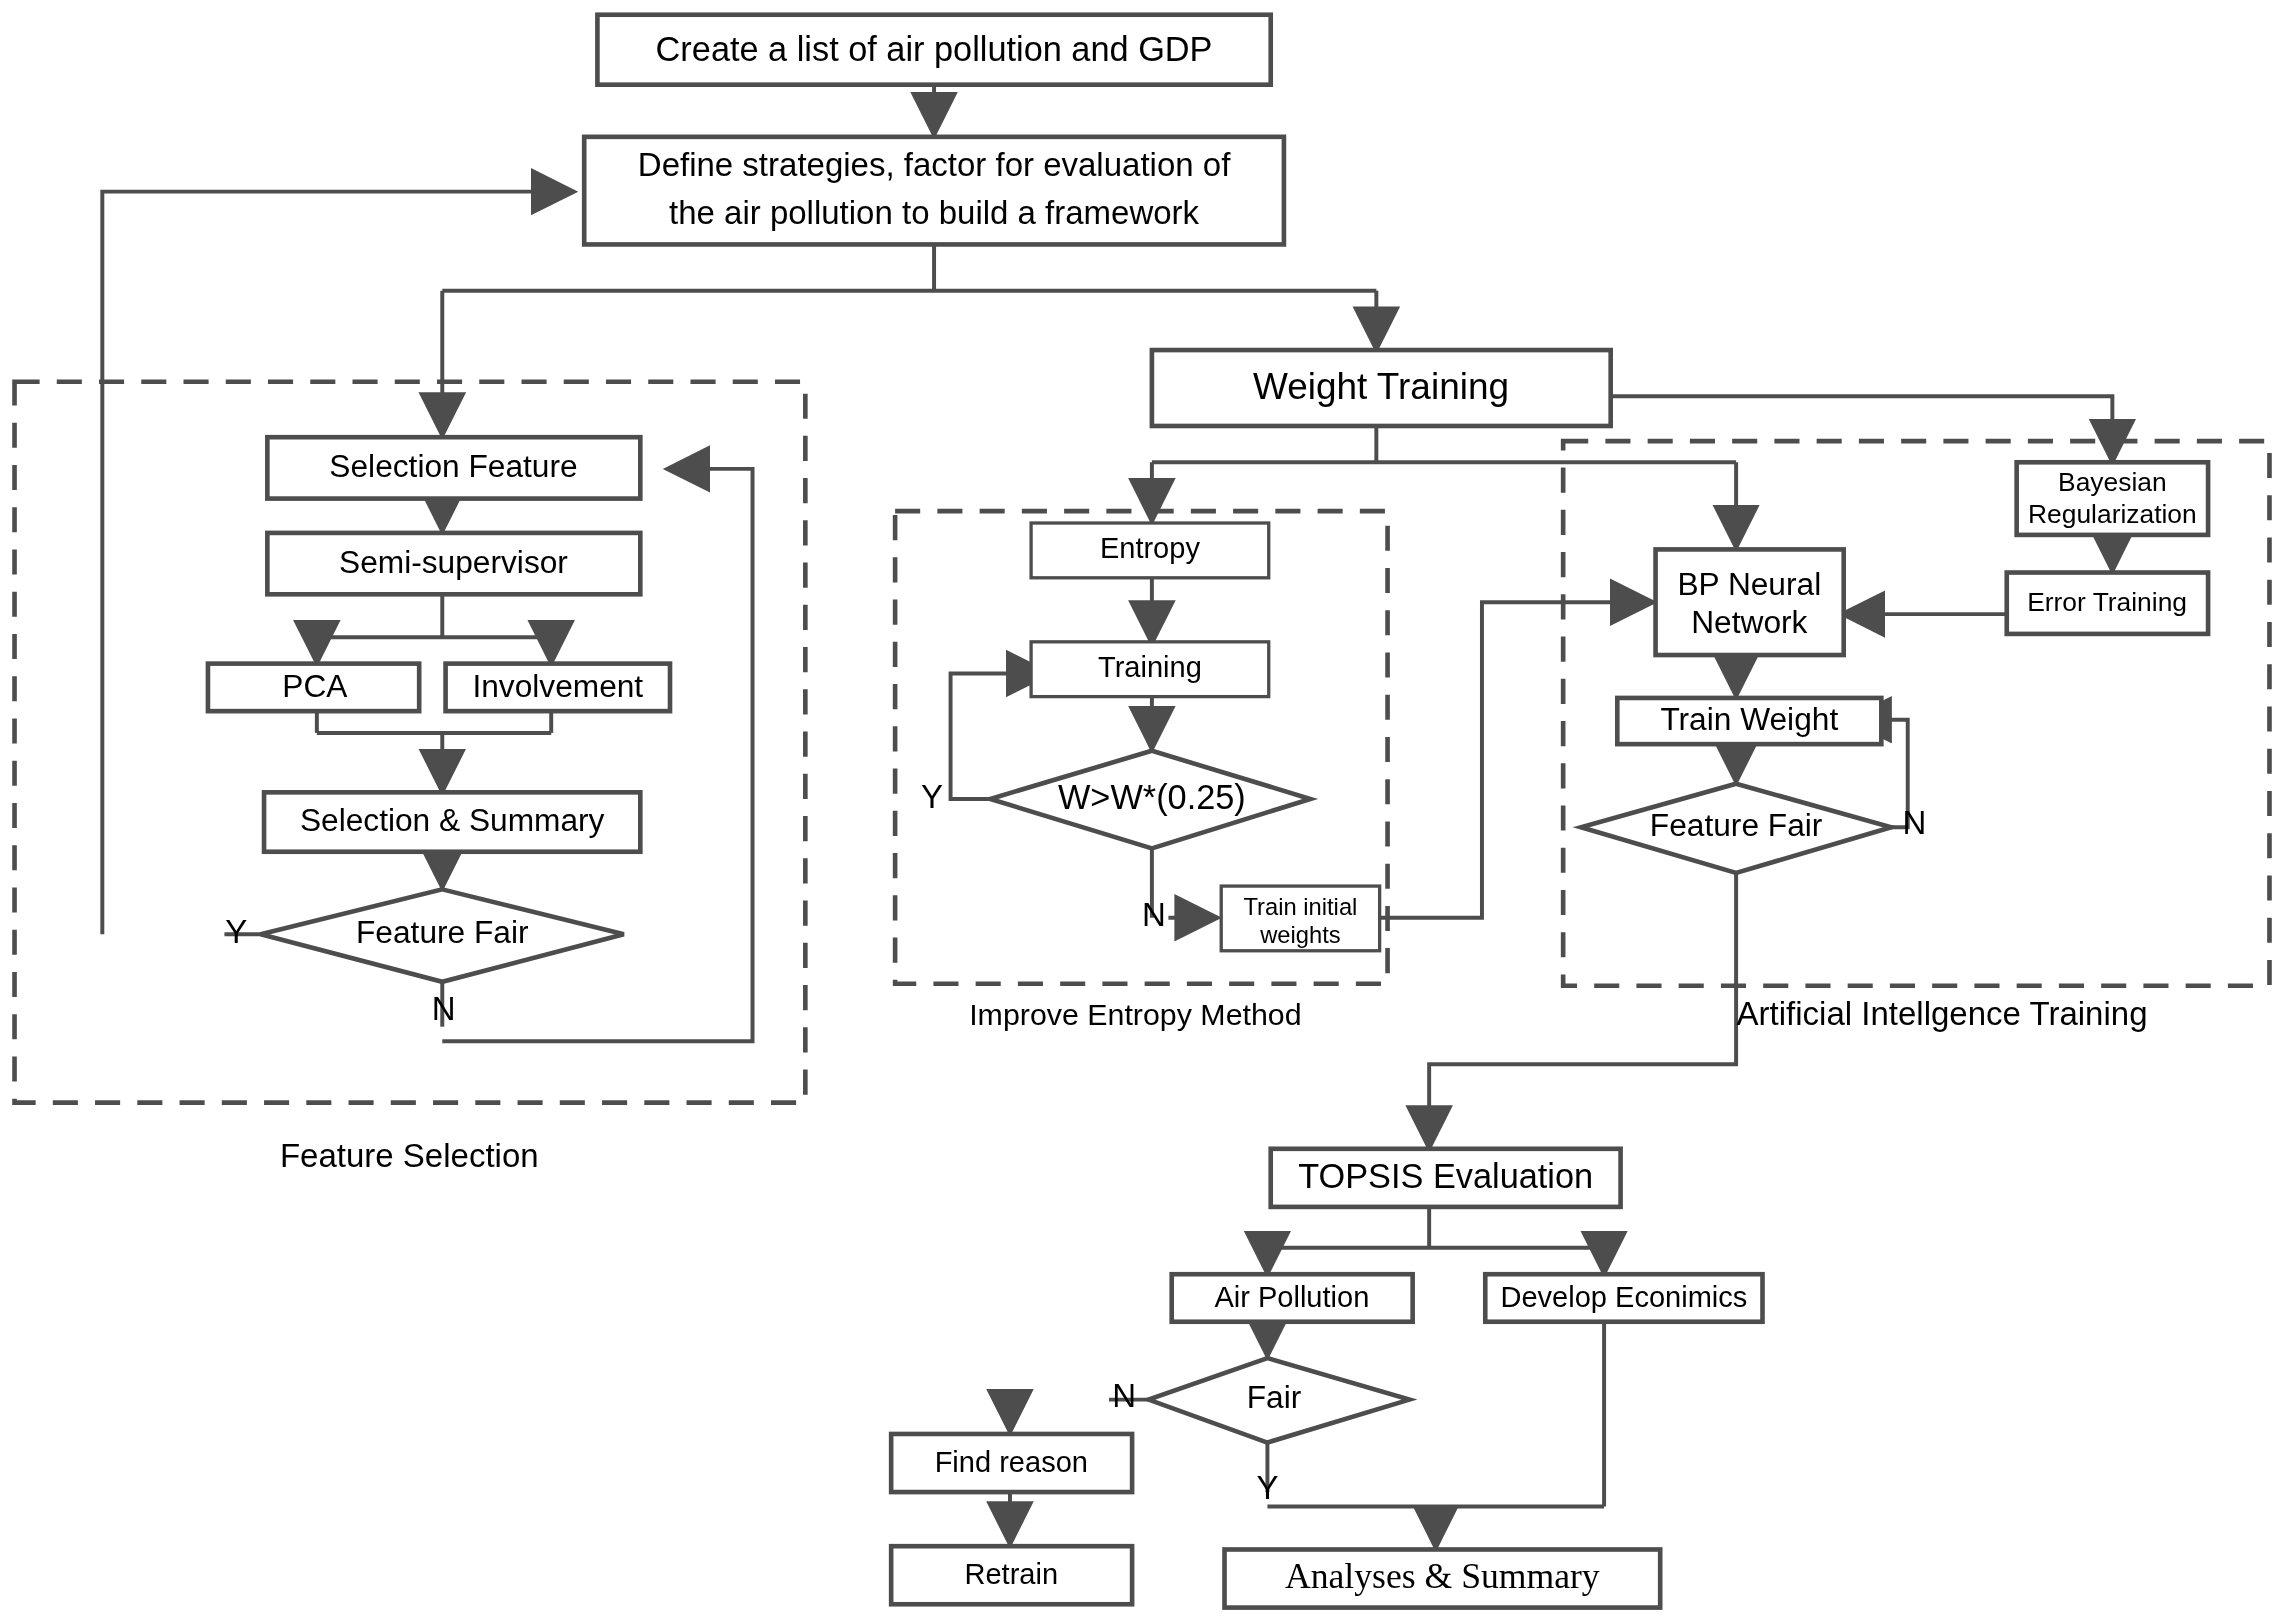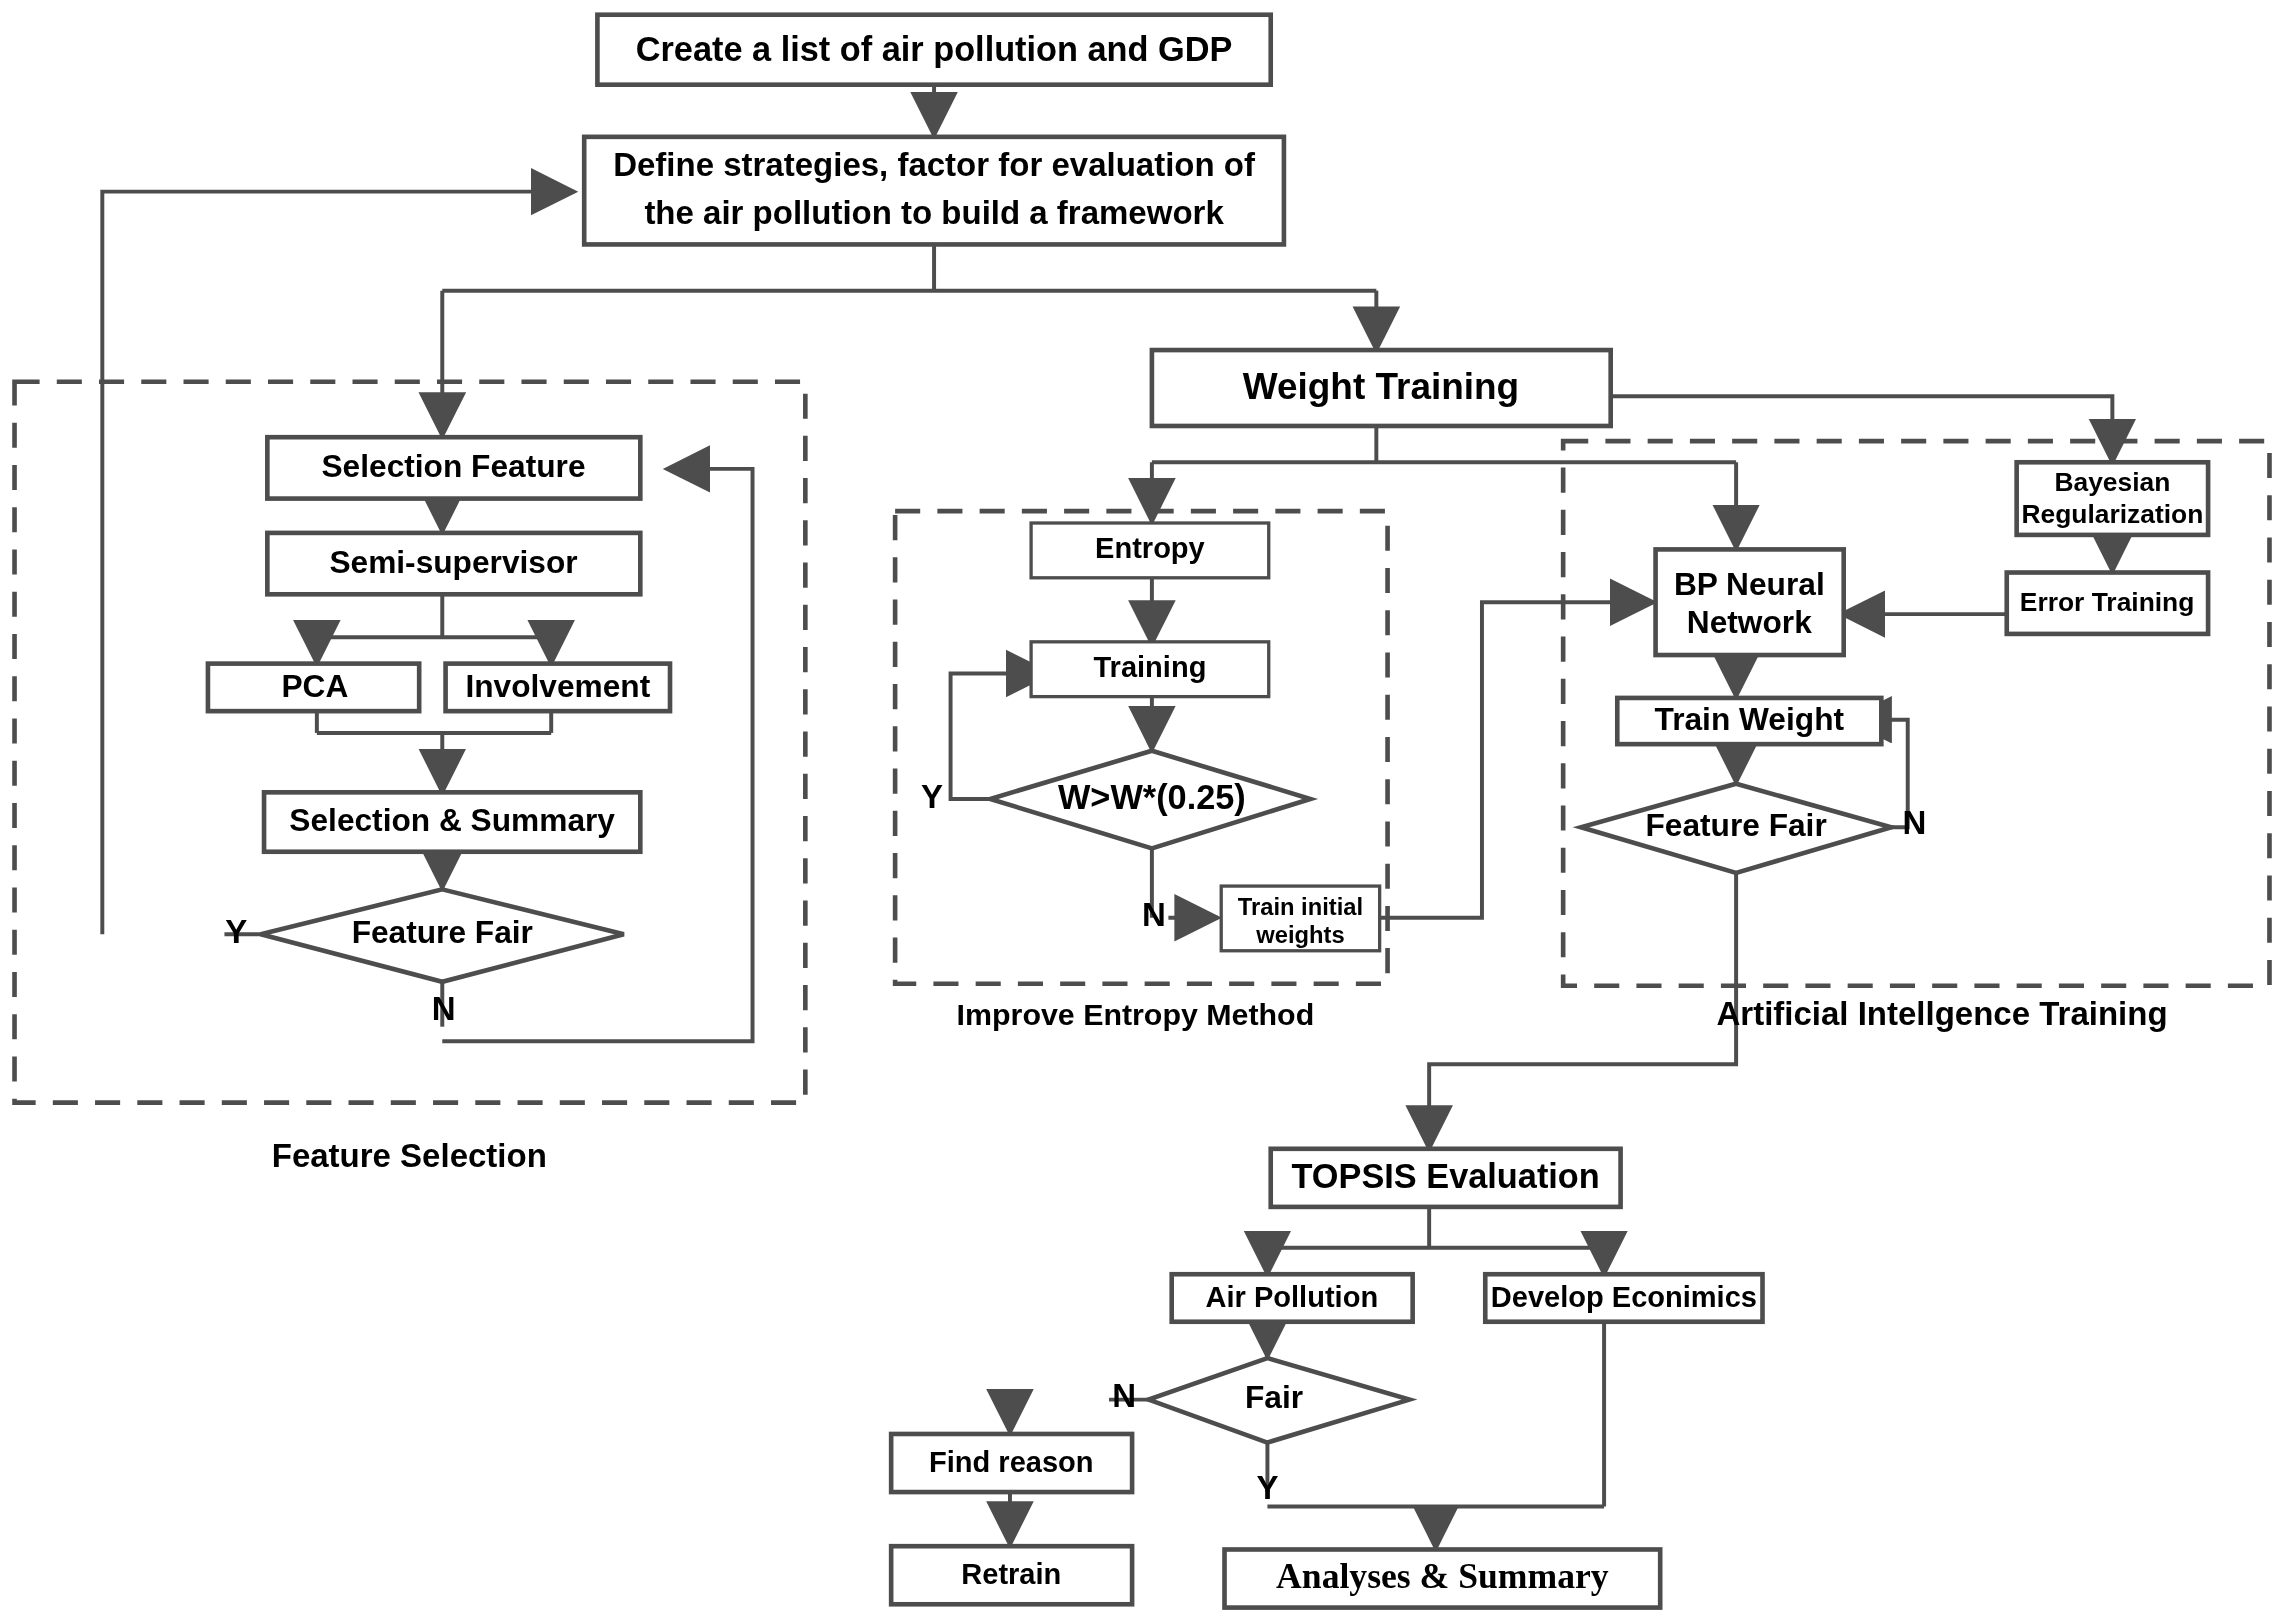--- a/index.html
+++ b/index.html
@@ -6,21 +6,20 @@
     margin: 0;
     padding: 0;
     background: #ffffff;
   }
   #canvas {
     position: relative;
     width: 2284px;
     height: 1619px;
     background: #ffffff;
     font-family: "Liberation Sans", sans-serif;
-    font-weight: bold;
   }
   svg.layer {
     position: absolute;
     left: 0;
     top: 0;
     width: 2284px;
     height: 1619px;
   }
   .node-rect {
     fill: #ffffff;

